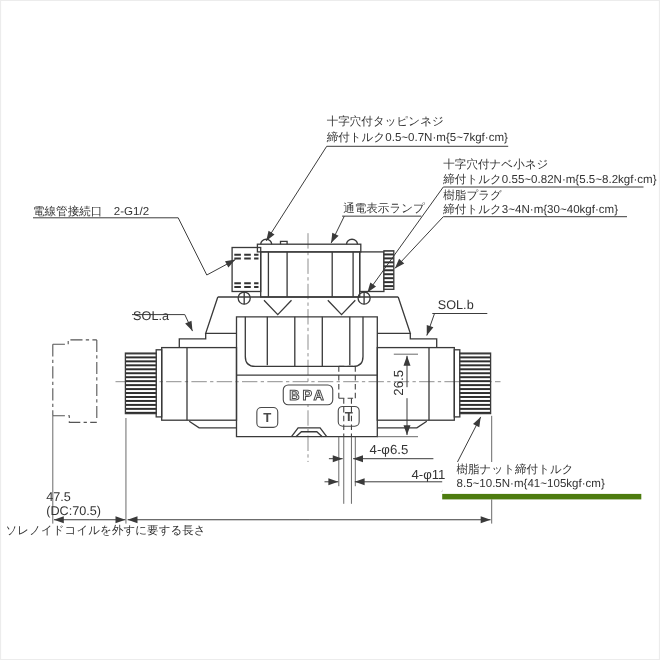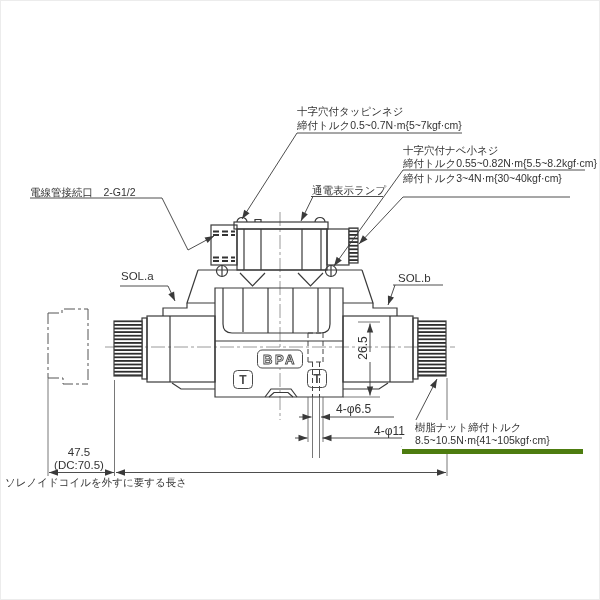--- a/index.html
+++ b/index.html
@@ -9,25 +9,25 @@
     overflow:hidden;box-shadow:inset 0 0 0 1px #ececec;
   }
   #lineart{position:absolute;left:0;top:0;}
   .lbl{position:absolute;font-size:10.5px;line-height:13px;color:#333;white-space:nowrap;}
   .lbl span{display:block;}
   .lbl-tapping{left:297px;top:104px;line-height:14px;}
   .lbl-pan{left:403px;top:144px;}
   .lbl-plug{left:403px;top:172px;}
   .lbl-lamp{left:312px;top:184px;}
   .lbl-conduit{left:30px;top:186px;text-align:center;}
-  .lbl-sola{left:121px;top:270px;font-size:11.5px;}
+  .lbl-sola{left:121px;top:282px;font-size:11.5px;}
   .lbl-solb{left:398px;top:272px;font-size:11.5px;}
   .lbl-nut{left:402px;top:420px;width:168px;background:#fff;border-bottom:5px solid #4d7c0f;padding:1px 0 2px 13px;}
   .lbl-note{left:5px;top:477px;font-family:Liberation Mono, monospace;}
-  .lbl-dim47{left:42px;top:446px;width:74px;text-align:center;font-size:11.5px;line-height:12.5px;}
+  .lbl-dim47{left:42px;top:446px;width:74px;font-size:11.5px;line-height:12.5px;}
   .lbl-dim239{left:226px;top:456px;width:112px;text-align:center;font-size:12px;}
   .lbl-h65{left:336px;top:403px;font-size:12px;}
   .lbl-h11{left:338px;top:425px;font-size:12px;margin-left:36px;}
   .lbl-d265{left:363px;top:348px;font-size:12px;transform:translate(-50%,-50%) rotate(-90deg);}
   .bpa{
     position:absolute;left:280px;top:359px;transform:translate(-50%,-50%);
     border:1.2px solid #4a4a4a;border-radius:5px;background:#fff;
     padding:1px 5px;font-size:13px;font-weight:bold;letter-spacing:2.5px;
     color:#a16207;-webkit-text-stroke:0.9px #4a4a4a;
     -webkit-text-fill-color:transparent;
@@ -188,20 +188,21 @@
     <span>十字穴付タッピンネジ</span>
     <span>締付トルク0.5~0.7N·m{5~7kgf·cm}</span>
   </div>
 
   <div class="lbl lbl-pan">
     <span>十字穴付ナベ小ネジ</span>
     <span>締付トルク0.55~0.82N·m{5.5~8.2kgf·cm}</span>
   </div>
 
   <div class="lbl lbl-plug">
+    <span>樹脂プラグ</span>
     <span>締付トルク3~4N·m{30~40kgf·cm}</span>
   </div>
 
   <div class="lbl lbl-lamp">通電表示ランプ</div>
 
   <div class="lbl lbl-conduit">電線管接続口　2-G1/2</div>
 
   <div class="lbl lbl-sola">SOL.a</div>
   <div class="lbl lbl-solb">SOL.b</div>
 

